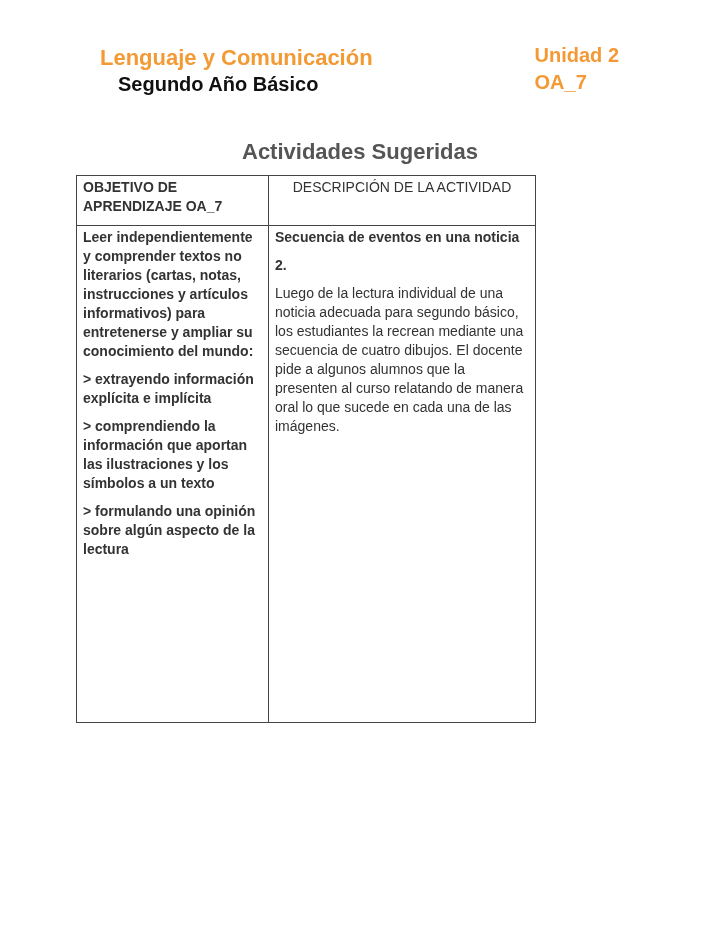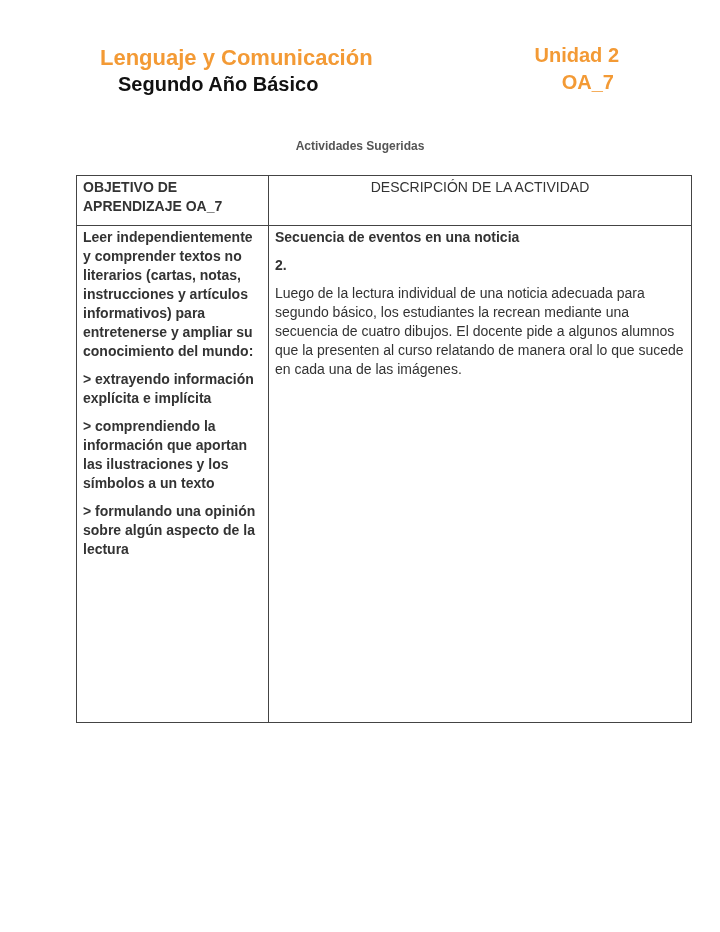--- a/index.html
+++ b/index.html
@@ -16,21 +16,20 @@
     }
     .header-left {
       position: absolute;
       left: 100px;
       top: 44px;
     }
     .header-right {
       position: absolute;
       right: 101px;
       top: 42px;
-      text-align: right;
     }
     .subject-title {
       font-size: 22px;
       font-weight: bold;
       color: #f39a35;
       line-height: 27px;
     }
     .grade-title {
       font-size: 20px;
       font-weight: bold;
@@ -50,29 +49,29 @@
       color: #f39a35;
       line-height: 26px;
       padding-right: 5px;
     }
     .section-title {
       position: absolute;
       top: 139px;
       left: 0;
       width: 720px;
       text-align: center;
-      font-size: 12px;
+      font-size: 22px;
       font-weight: bold;
       color: #555555;
     }
     table.activities {
       position: absolute;
       left: 76px;
       top: 175px;
-      width: 616px;
+      width: 460px;
       border-collapse: collapse;
       font-size: 14px;
       color: #333333;
     }
     table.activities td, table.activities th {
       border: 1.5px solid #444444;
       vertical-align: top;
       padding: 2px 6px 4px 6px;
       line-height: 19px;
     }

